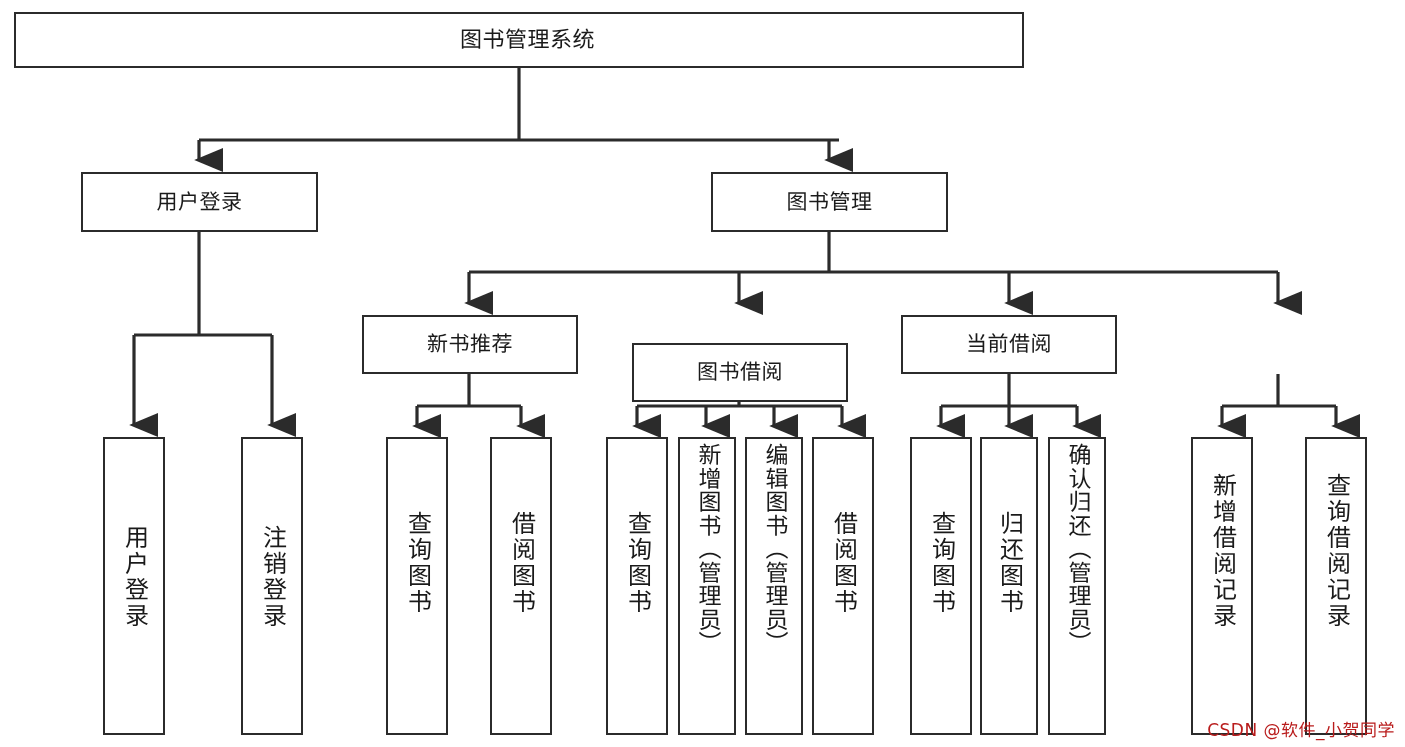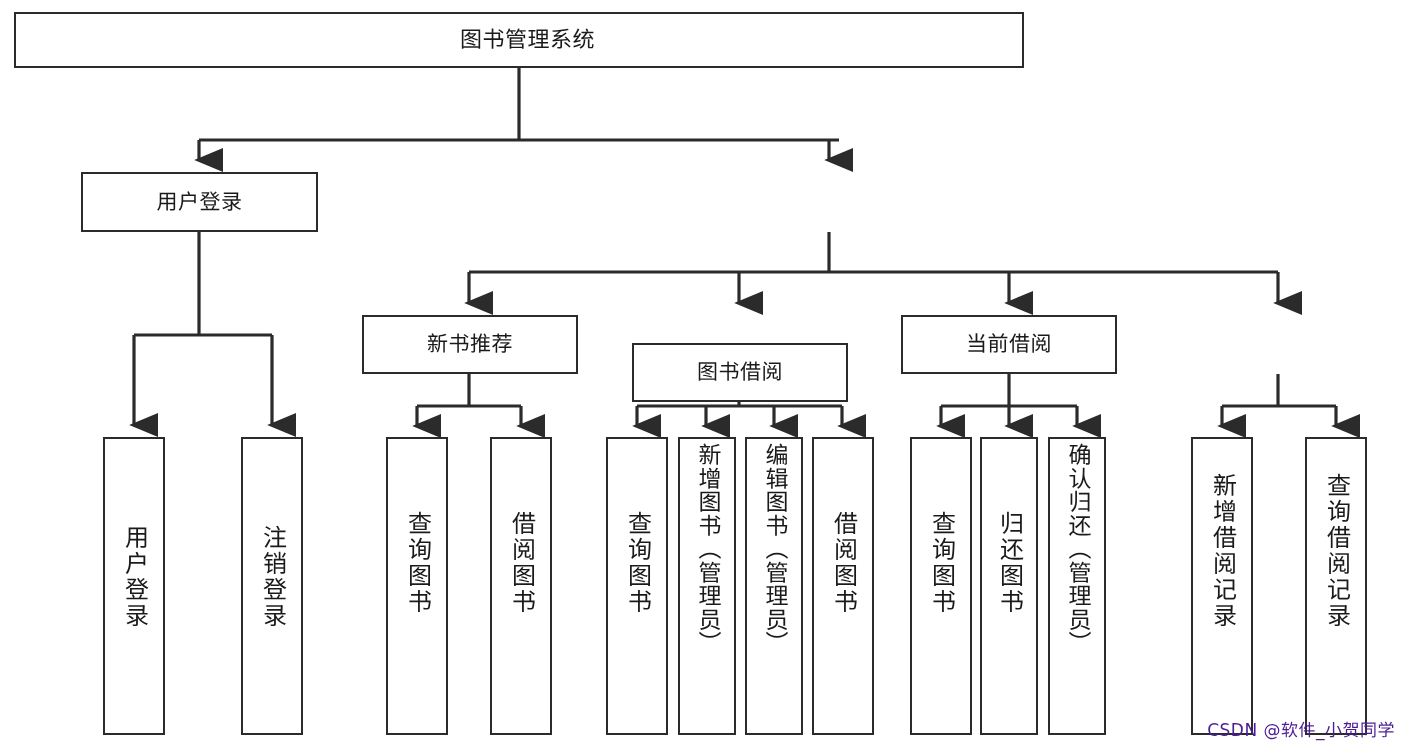--- a/index.html
+++ b/index.html
@@ -70,21 +70,21 @@
   .node.vert.tall .label{
     font-size:23px;
     letter-spacing:0.5px;
   }
   
   #watermark{
     position:absolute;
     right:10px;
     bottom:6px;
     font-size:17px;
-    color:#4c1d95;
+    color:#b91c1c;
     letter-spacing:0.5px;
     z-index:3;
     white-space:nowrap;
   }
 </style>
 </head>
 <body>
 
 <div id="canvas">
 
@@ -141,20 +141,23 @@
   </svg>
 
   <div class="node horiz root" style="left:14px;top:12px;width:1010px;height:56px;padding-left:17px;">
     <span class="label">图书管理系统</span>
   </div>
 
   <div class="node horiz" style="left:81px;top:172px;width:237px;height:60px;">
     <span class="label">用户登录</span>
   </div>
 
+  <div class="node horiz" style="left:711px;top:172px;width:237px;height:60px;">
+    <span class="label">图书管理</span>
+  </div>
 
   <div class="node horiz" style="left:362px;top:315px;width:216px;height:59px;">
     <span class="label">新书推荐</span>
   </div>
 
   <div class="node horiz" style="left:632px;top:315px;width:216px;height:59px;margin-top:28px;">
     <span class="label">图书借阅</span>
   </div>
 
   <div class="node horiz" style="left:901px;top:315px;width:216px;height:59px;">

